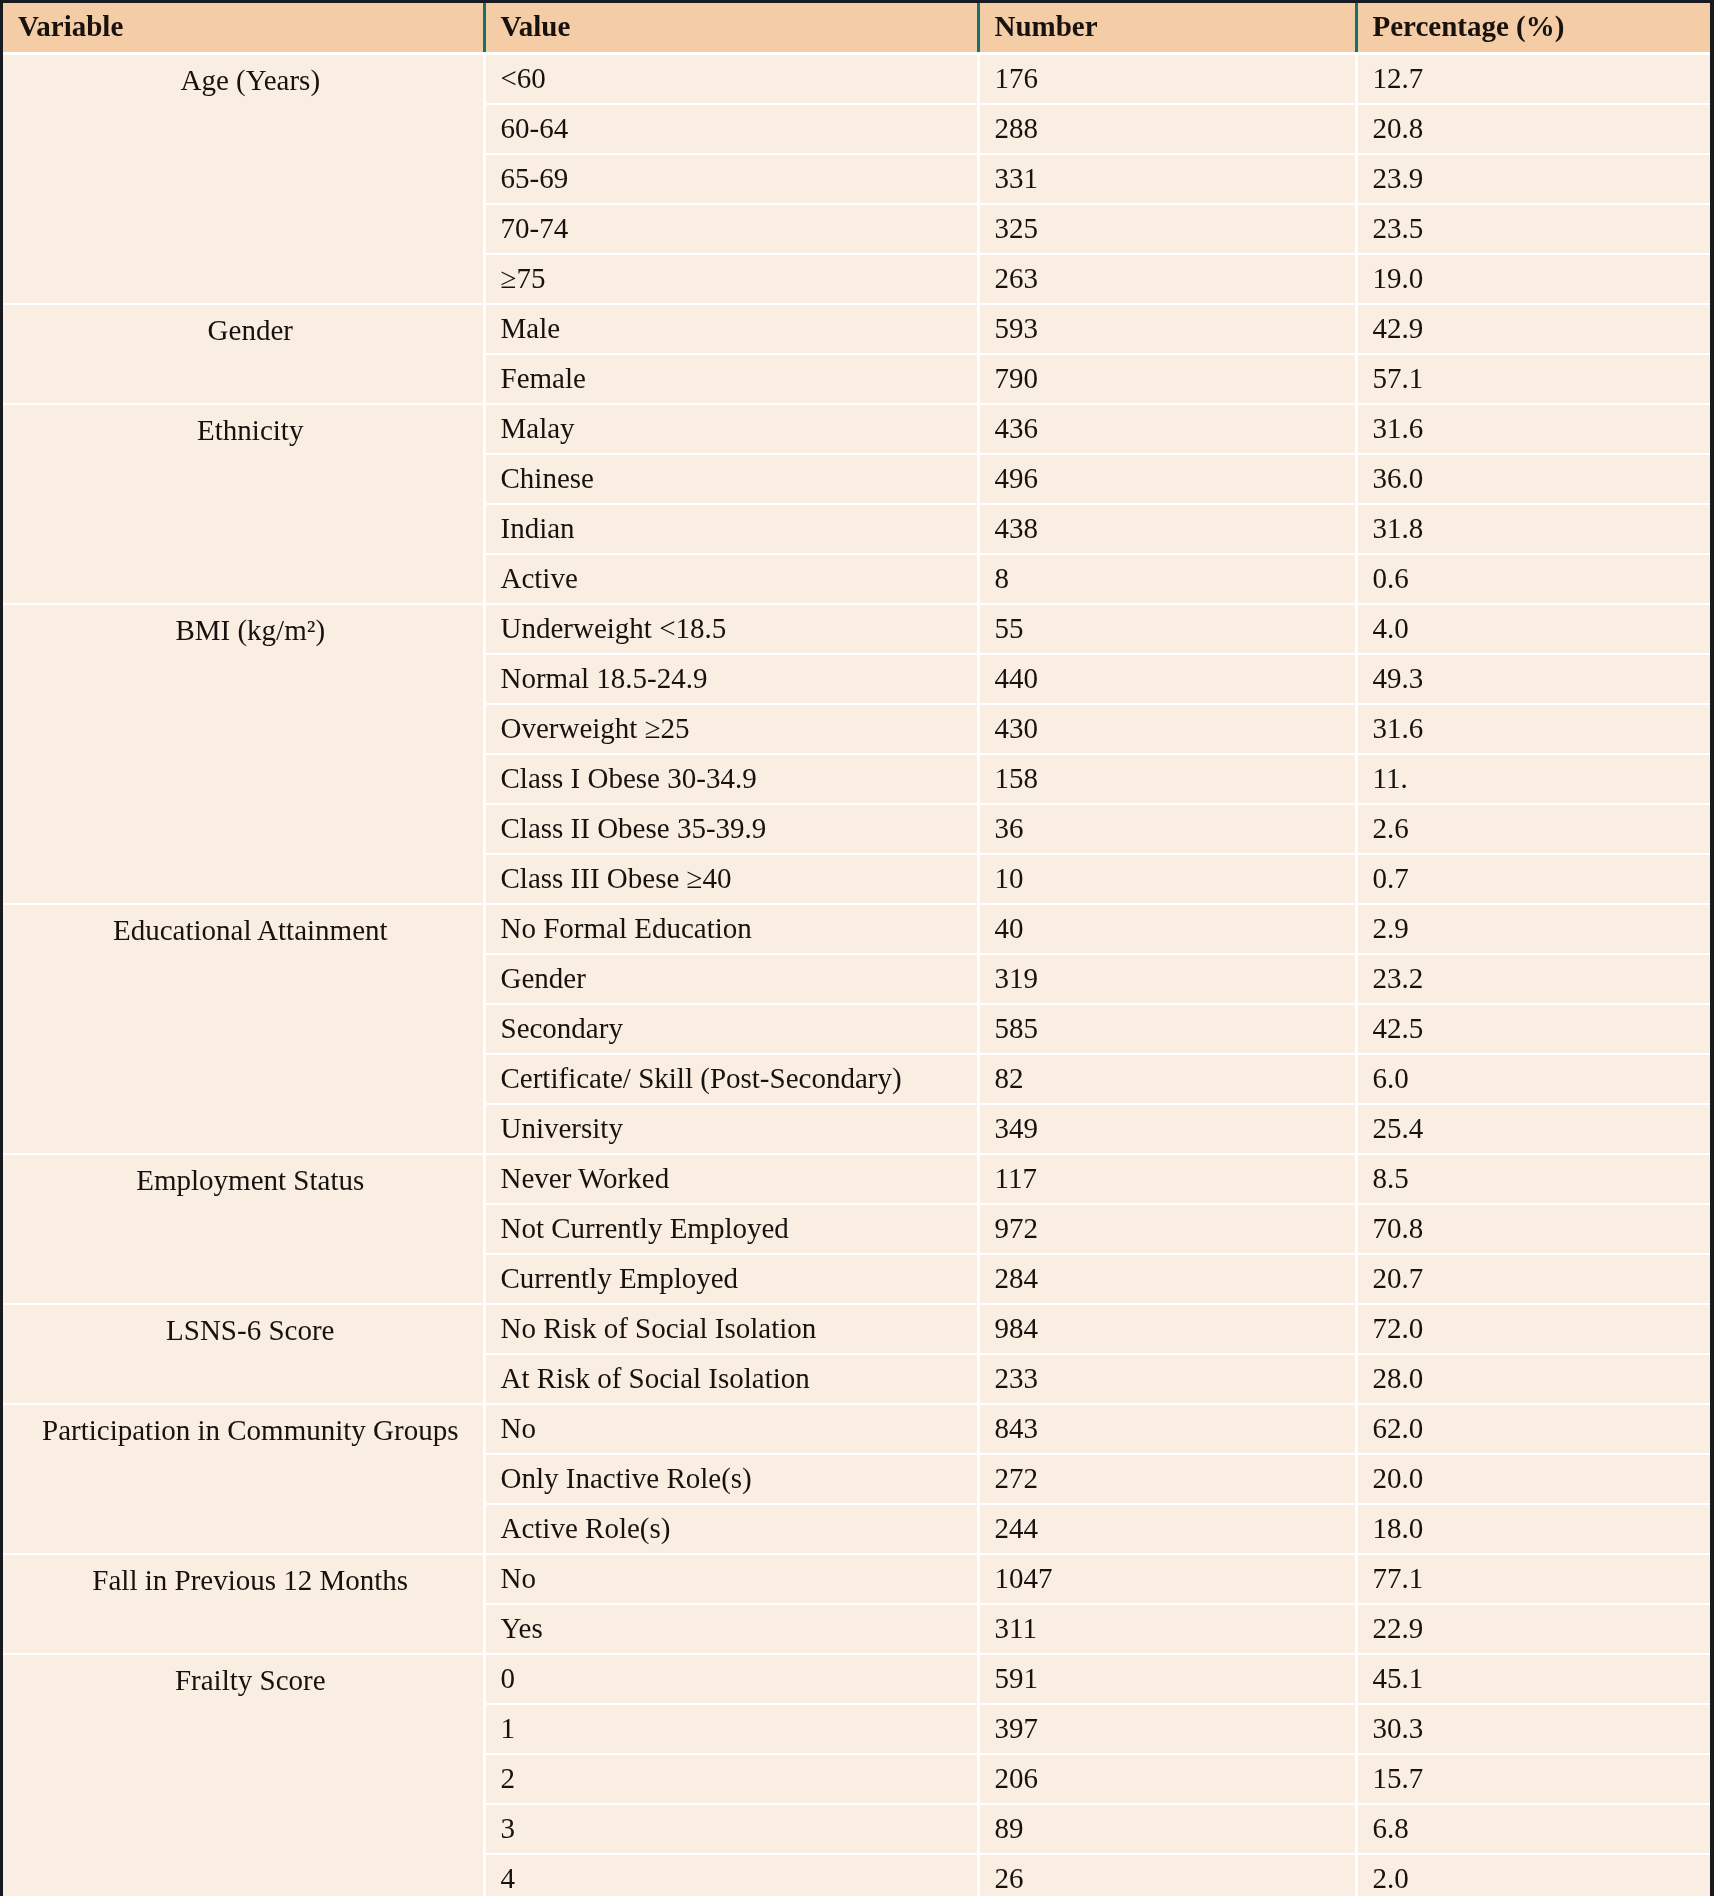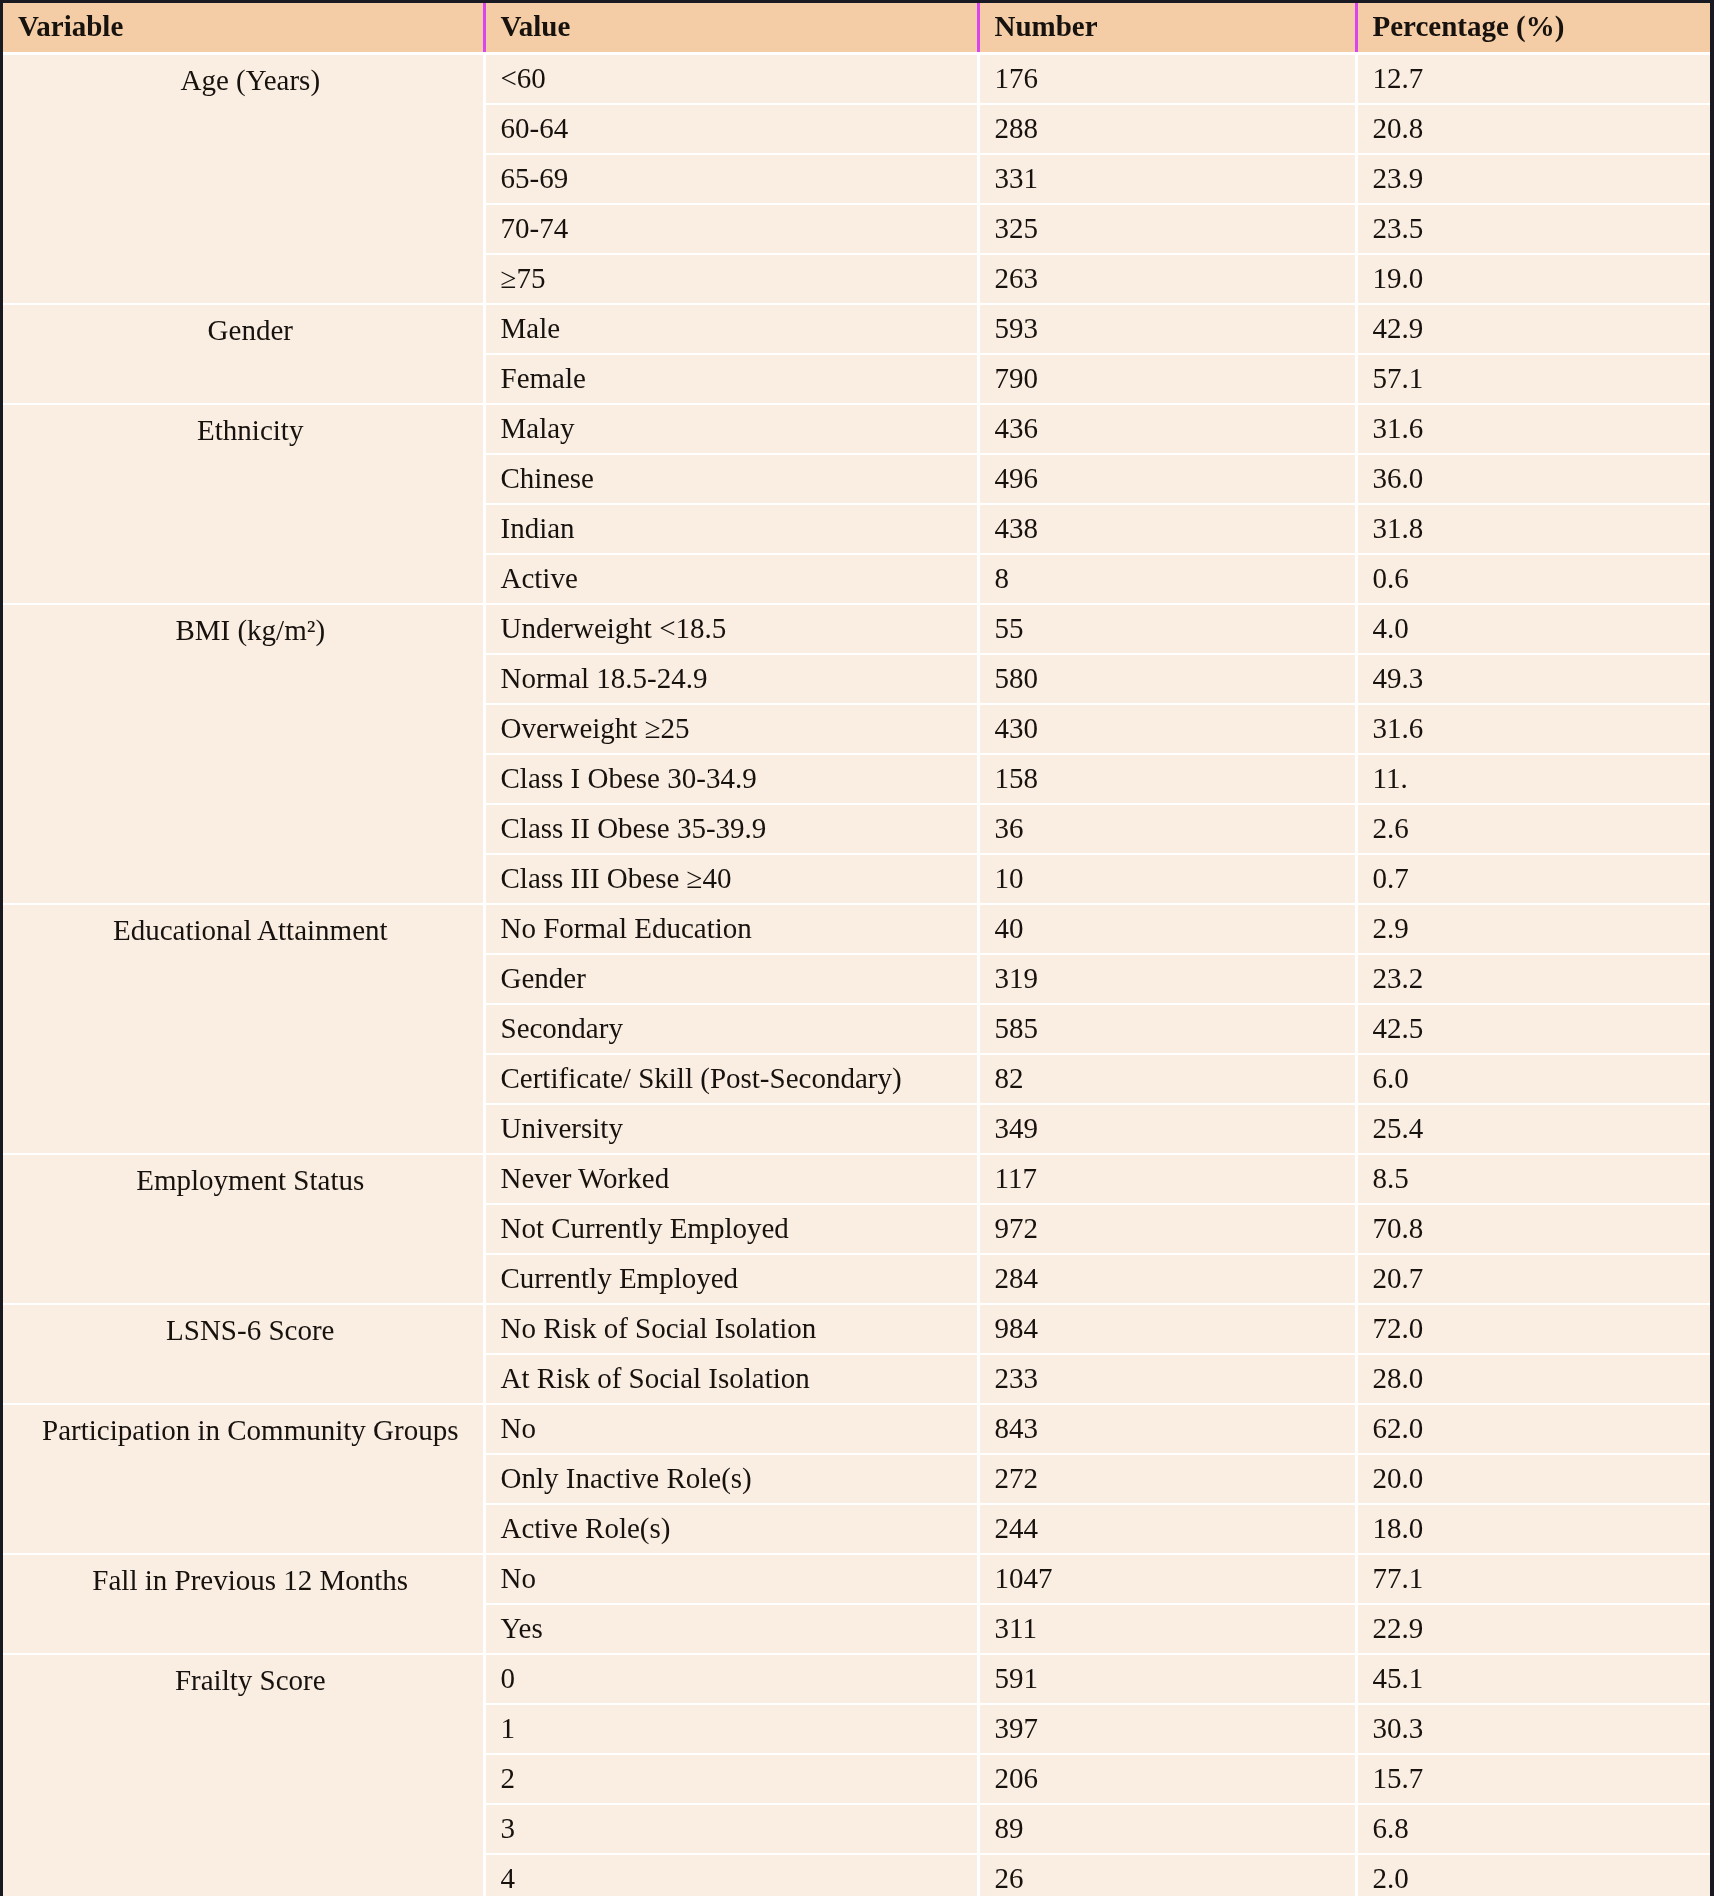--- a/index.html
+++ b/index.html
@@ -23,21 +23,21 @@
     table-layout: fixed;
     font-size: 29px;
     color: #17120e;
   }
   thead th {
     background: #f4cda7;
     font-weight: bold;
     text-align: left;
     height: 47px;
     padding: 0 0 2px 15px;
-    border-right: 3px solid #d946ef;
+    border-right: 3px solid #0f766e;
     border-bottom: 3px solid #ffffff;
     white-space: nowrap;
     overflow: hidden;
   }
   thead th:last-child { border-right: none; }
   tbody td {
     background: #faeee3;
     height: 46px;
     padding: 0 0 2px 15px;
     vertical-align: middle;
@@ -132,21 +132,21 @@
           <td class="percent-cell">0.6</td>
         </tr>
         <tr>
           <td class="var-cell" rowspan="6">BMI (kg/m²)</td>
           <td class="value-cell">Underweight &lt;18.5</td>
           <td class="number-cell">55</td>
           <td class="percent-cell">4.0</td>
         </tr>
         <tr>
           <td class="value-cell">Normal 18.5-24.9</td>
-          <td class="number-cell">580</td>
+          <td class="number-cell">440</td>
           <td class="percent-cell">49.3</td>
         </tr>
         <tr>
           <td class="value-cell">Overweight ≥25</td>
           <td class="number-cell">430</td>
           <td class="percent-cell">31.6</td>
         </tr>
         <tr>
           <td class="value-cell">Class I Obese 30-34.9</td>
           <td class="number-cell">158</td>

